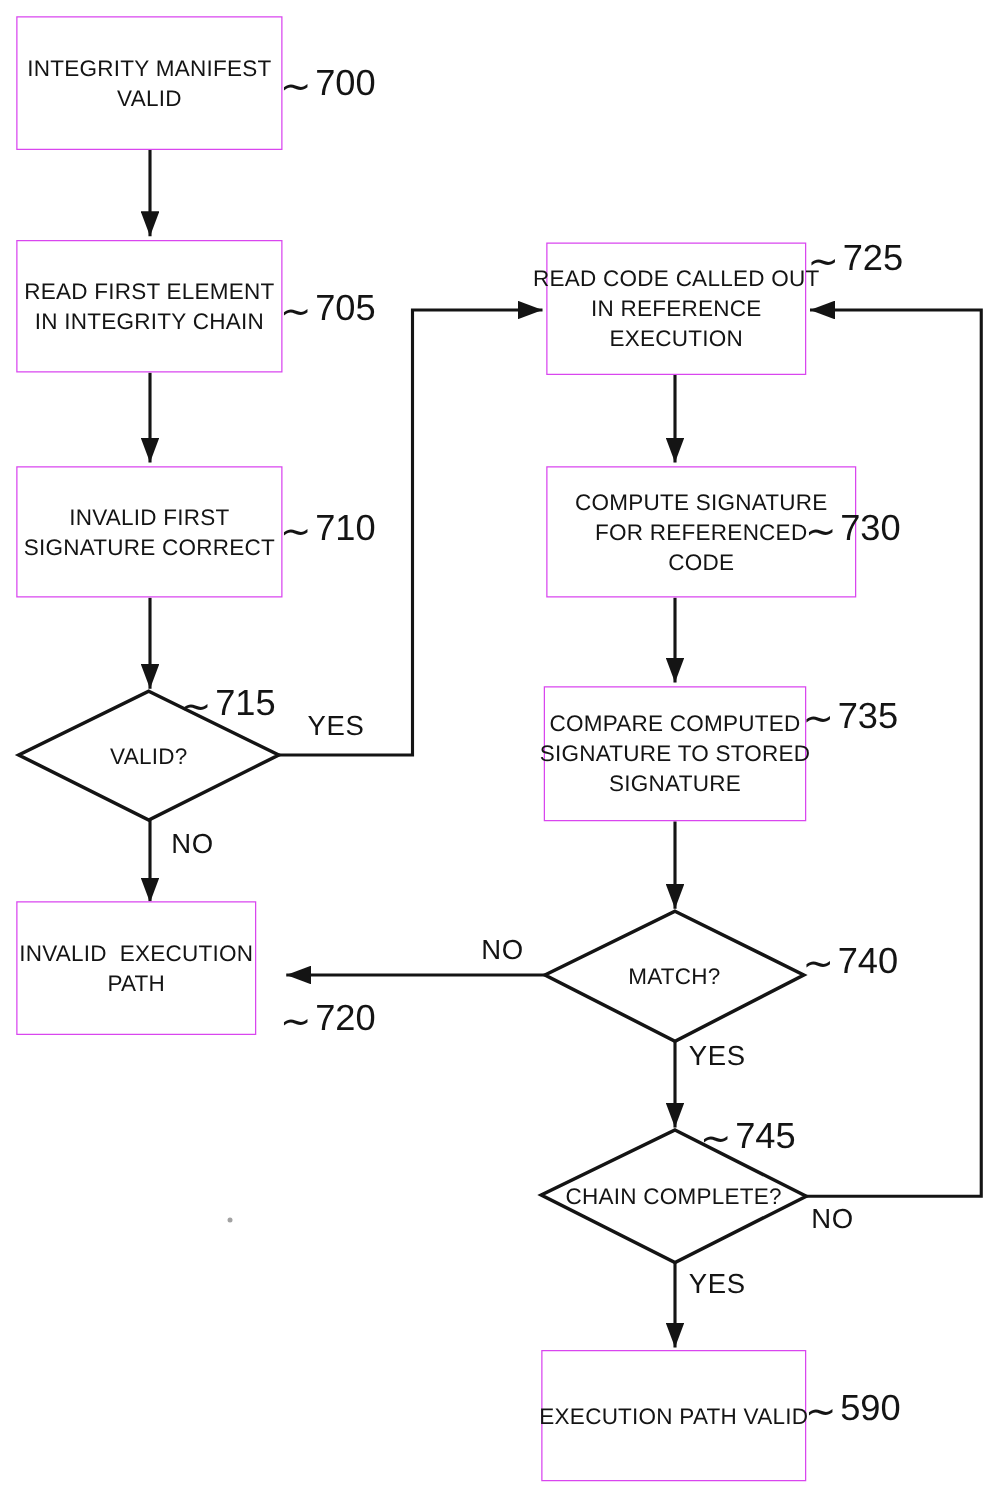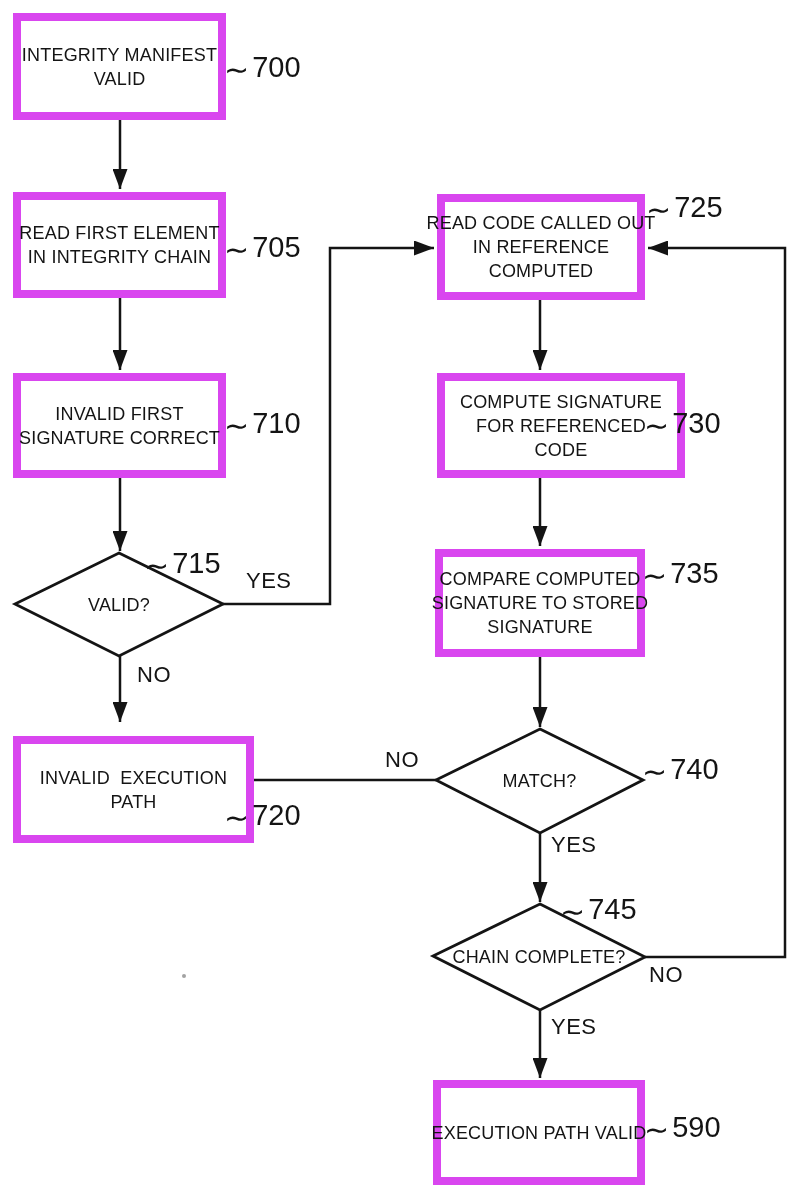--- a/index.html
+++ b/index.html
@@ -7,21 +7,21 @@
     position:relative;
     width:800px;height:1200px;
     background:#ffffff;
     font-family:"Liberation Sans","DejaVu Sans",sans-serif;
     color:#141414;
     overflow:hidden;
   }
   #wires{position:absolute;left:0;top:0;width:800px;height:1200px;}
   .pbox{
     position:absolute;
-    border:8px solid #d946ef;
+    border:1px solid #d946ef;
     background:#ffffff;
     display:flex;flex-direction:column;justify-content:center;align-items:center;
     text-align:center;
     box-sizing:border-box;
   }
   .ln{
     font-size:18px;line-height:24px;white-space:pre;
     letter-spacing:.2px;
   }
   .dtext{
@@ -105,29 +105,29 @@
   <div class="pbox" style="left:13px;top:192px;width:213px;height:106px">
     <div class="ln">READ FIRST ELEMENT</div>
     <div class="ln">IN INTEGRITY CHAIN</div>
   </div>
 
   <div class="pbox" style="left:13px;top:373px;width:213px;height:105px">
     <div class="ln">INVALID FIRST</div>
     <div class="ln">SIGNATURE CORRECT</div>
   </div>
 
-  <div class="pbox" style="left:13px;top:736px;width:241px;height:107px">
+  <div class="pbox" style="left:13px;top:721px;width:192px;height:107px">
     <div class="ln">INVALID  EXECUTION</div>
     <div class="ln">PATH</div>
   </div>
 
   <div class="pbox" style="left:437px;top:194px;width:208px;height:106px">
     <div class="ln">READ CODE CALLED OUT</div>
     <div class="ln">IN REFERENCE</div>
-    <div class="ln">COMPUTED</div>
+    <div class="ln">EXECUTION</div>
   </div>
 
   <div class="pbox" style="left:437px;top:373px;width:248px;height:105px">
     <div class="ln">COMPUTE SIGNATURE</div>
     <div class="ln">FOR REFERENCED</div>
     <div class="ln">CODE</div>
   </div>
 
   <div class="pbox" style="left:433px;top:1080px;width:212px;height:105px">
     <div class="ln">EXECUTION PATH VALID</div>

